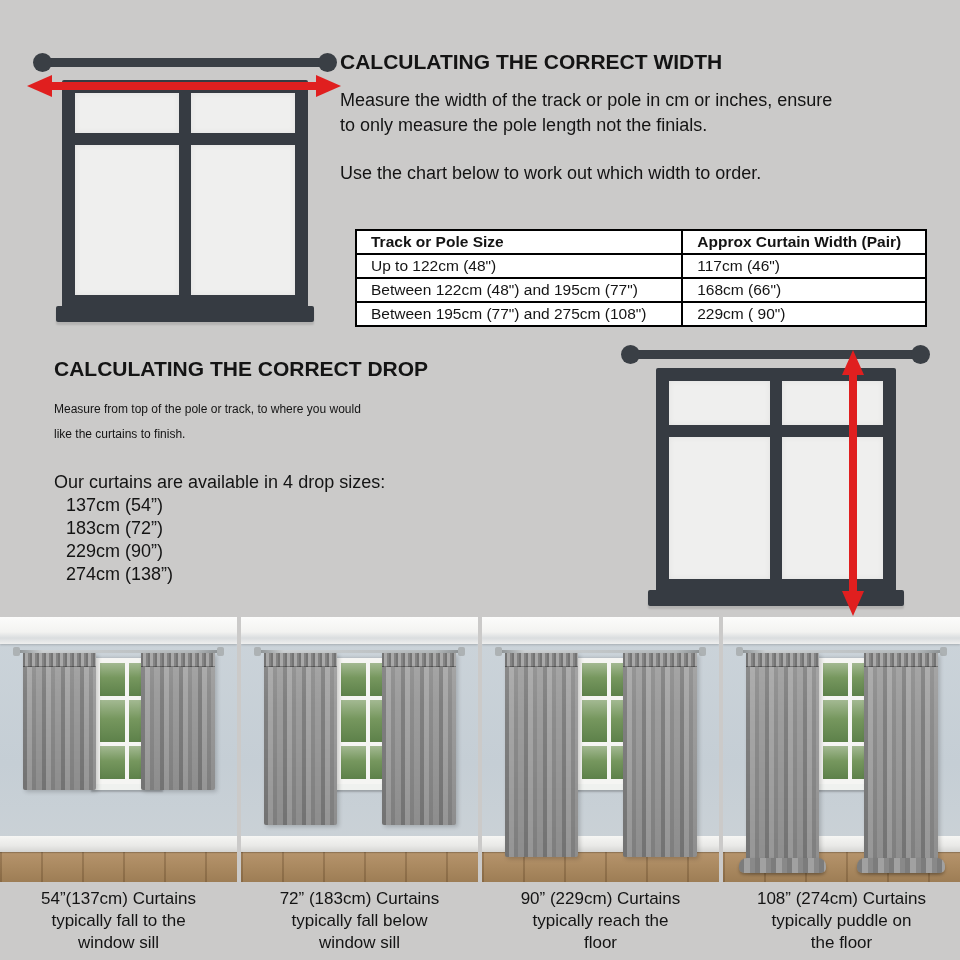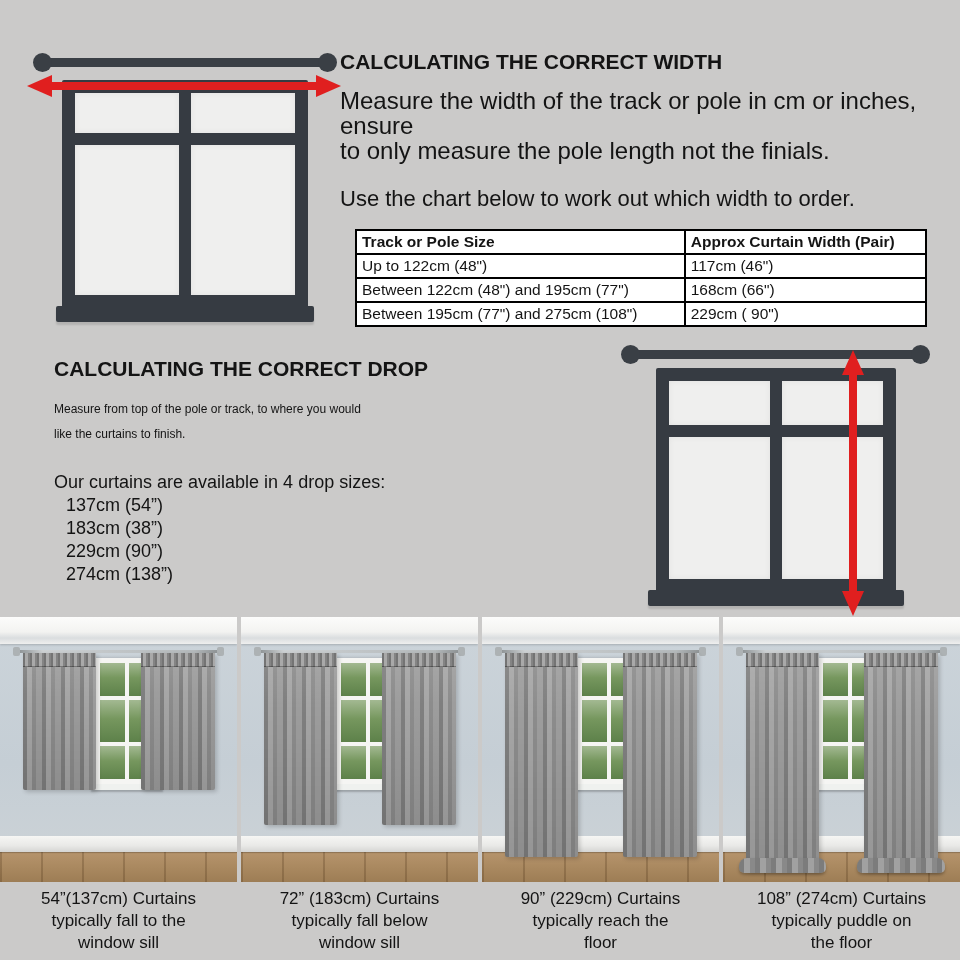--- a/index.html
+++ b/index.html
@@ -40,37 +40,37 @@
   #illus-drop .illus-pole{left:14px;top:10px;width:291px;}
   #illus-drop .illus-finial.l{left:5px;top:5px;}
   #illus-drop .illus-finial.r{left:295px;top:5px;}
   #illus-drop .illus-win{left:40px;top:28px;width:240px;height:224px;grid-template-rows:44px 1fr;}
   #illus-drop .illus-sill{left:32px;top:250px;width:256px;}
   #illus-drop .arrow-svg{left:222px;top:8px;}
 
   
   #width-text{position:absolute;left:340px;top:50px;width:592px;}
   #width-text .heading{font-size:21px;font-weight:bold;margin:0 24px 0 0;}
-  #width-text .body{font-size:24px;line-height:25px;margin-top:14px;}
-  #width-text .note{font-size:22px;line-height:25px;margin-top:23px;}
+  #width-text .body{font-size:18px;line-height:25px;margin-top:14px;}
+  #width-text .note{font-size:18px;line-height:25px;margin-top:23px;}
 
   #drop-text{position:absolute;left:54px;top:357px;width:566px;text-align:left;}
   #drop-text .heading{font-size:21px;font-weight:bold;margin:0;}
   #drop-text .body{font-size:12px;line-height:25px;margin-top:16px;}
   #drop-text .intro{font-size:18px;line-height:24px;margin-top:23px;}
   #drop-text .size-line{font-size:18px;line-height:23px;margin-left:12px;}
 
   
   #size-table-wrap{position:absolute;left:355px;top:229px;width:572px;}
   table.size-table{
     width:100%;border-collapse:collapse;background:var(--table-bg,#ffffff);
     font-size:15.5px;table-layout:fixed;
   }
   table.size-table th,table.size-table td{
-    border:2px solid #000;padding:1px 5px;text-align:left;
+    border:2px solid #000;padding:1px 14px;text-align:left;
     white-space:nowrap;overflow:hidden;height:20px;
   }
   table.size-table th{font-weight:bold;}
   table.size-table .col1{width:58%;}
   table.size-table .col2{width:42%;}
 
   
   #photo-row{position:absolute;left:0;top:617px;width:960px;display:flex;gap:4px;}
   .card{width:237px;display:flex;flex-direction:column;}
   .photo{
@@ -190,21 +190,21 @@
     </tbody>
       </table>
   </div>
 
   <div id="drop-text">
     <div class="heading">CALCULATING THE CORRECT DROP</div>
     <div class="body multiline">Measure from top of the pole or track, to where you would
 like the curtains to finish.</div>
     <div class="intro">Our curtains are available in 4 drop sizes:</div>
     <div class="size-line">137cm (54”)</div>
-    <div class="size-line">183cm (38”)</div>
+    <div class="size-line">183cm (72”)</div>
     <div class="size-line">229cm (90”)</div>
     <div class="size-line">274cm (138”)</div>
   </div>
 
   <div class="illus" id="illus-drop">
     <div class="illus-pole"></div>
     <div class="illus-finial l"></div>
     <div class="illus-finial r"></div>
     <div class="illus-win">
       <div class="pane"></div>

